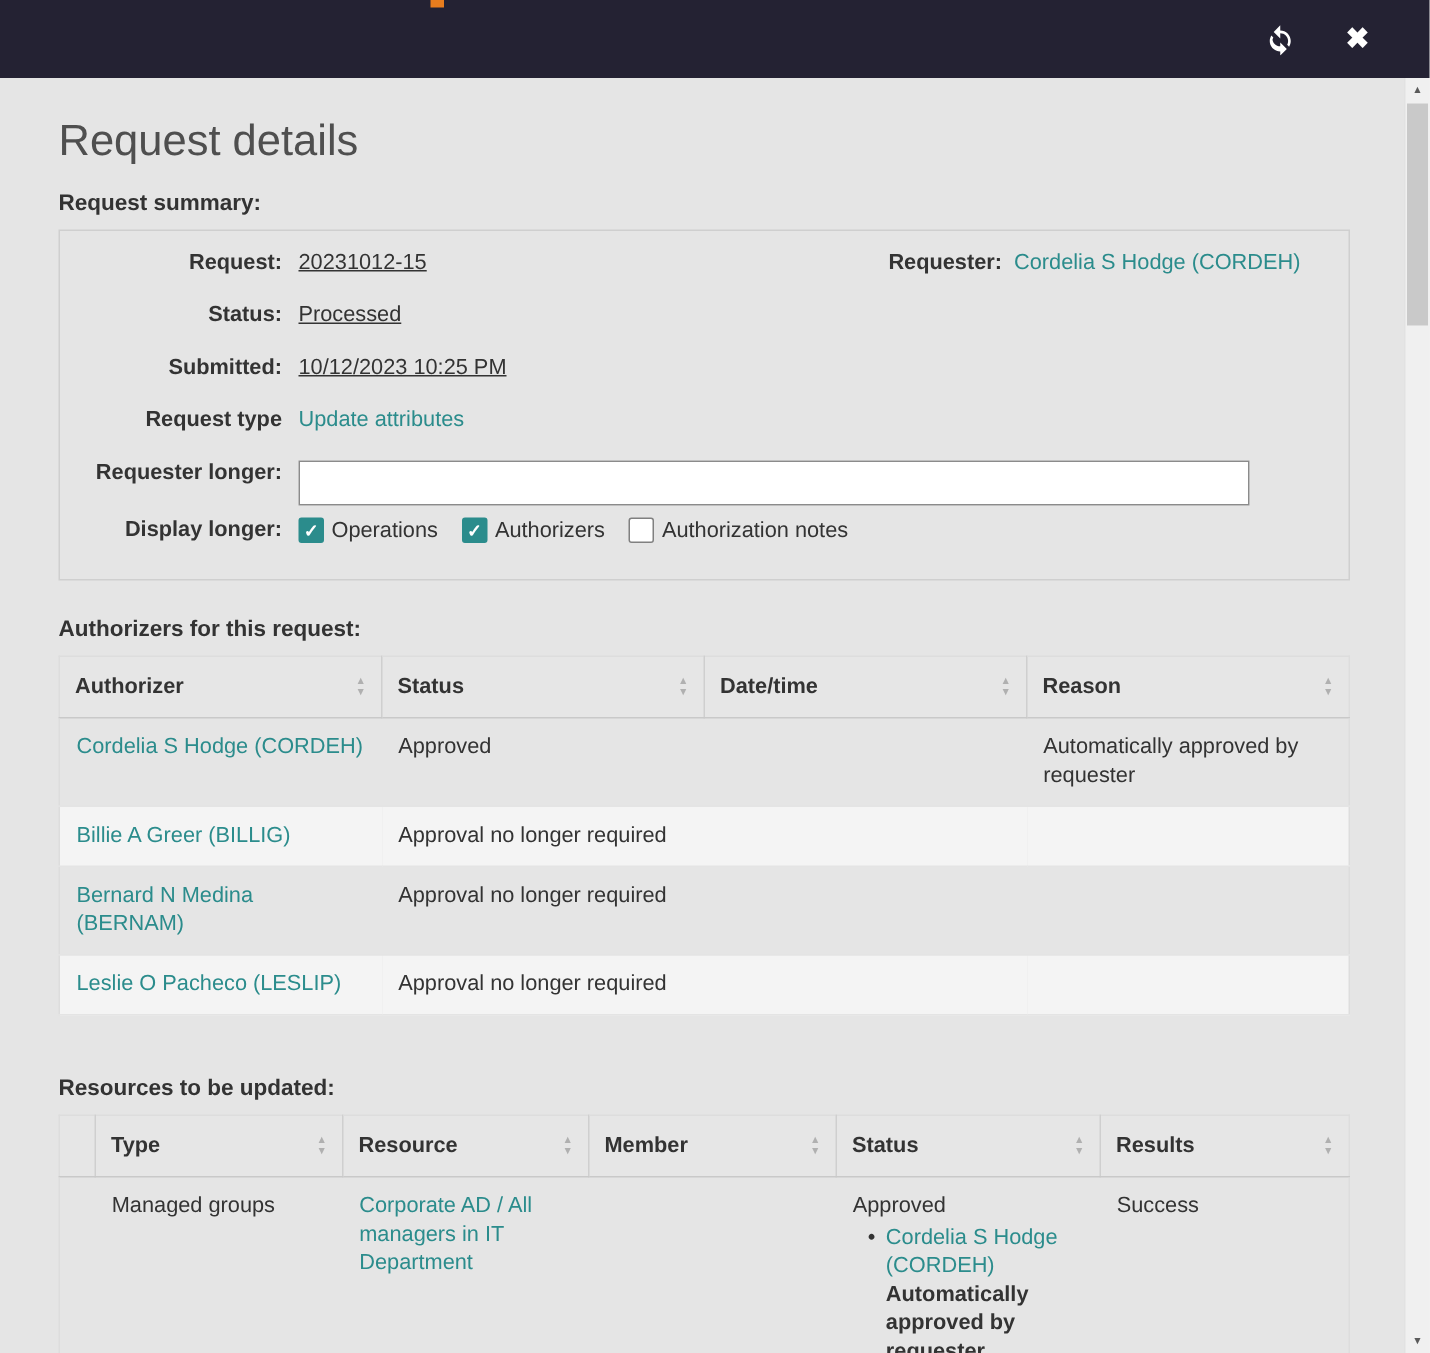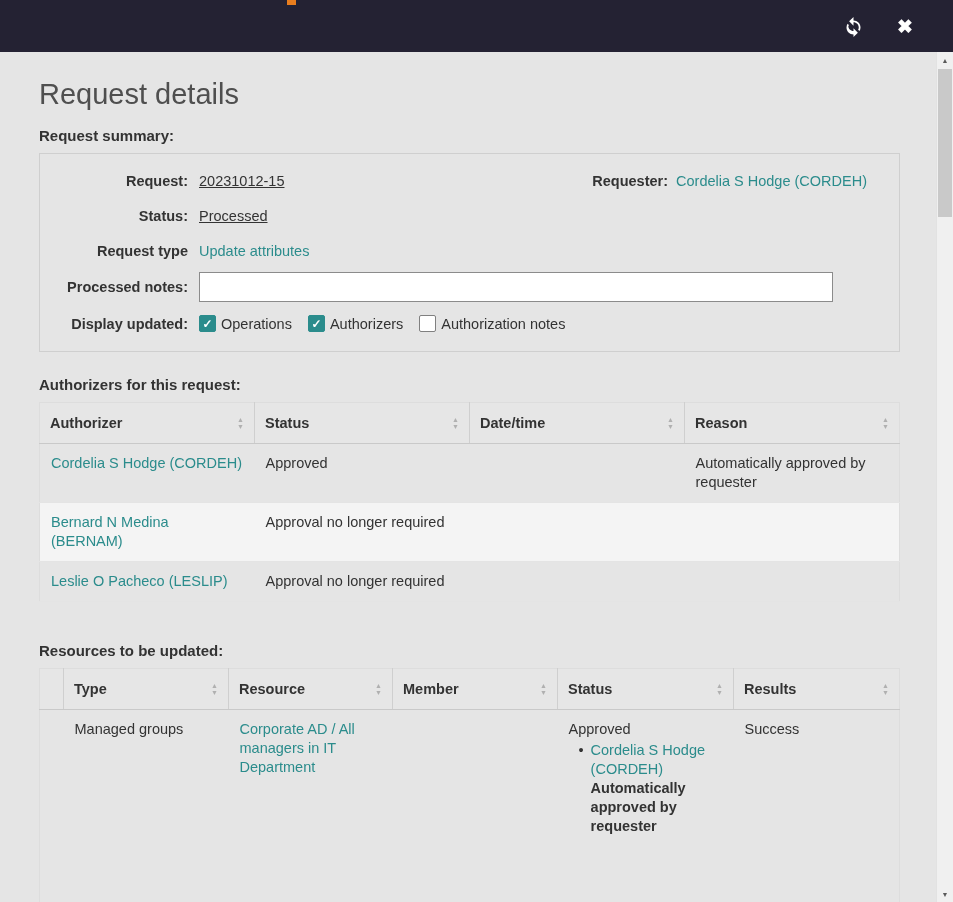--- a/index.html
+++ b/index.html
@@ -62,21 +62,21 @@
     color:#333;
     margin-bottom:9px;
   }
 
   
   .summary-box {
     border:1px solid #cfcfcf;
     padding:9px 0 10px 0;
     margin-bottom:24px;
   }
-  .frow { display:flex; align-items:center; padding:4px 16px; min-height:35px; }
+  .frow { display:flex; align-items:flex-start; padding:4px 16px; min-height:35px; }
   .flabel {
     width:132px; flex-shrink:0;
     text-align:right;
     font-weight:bold;
     color:#333;
     margin-right:11px;
   }
   .fvalue { color:#333;text-decoration:underline; }
   .fleft { display:flex; align-items:center; }
   .fleft .flabel { width:132px; }
@@ -206,33 +206,37 @@
           <span class="flabel-inline">Requester:</span>
           <a class="teal">Cordelia S Hodge (CORDEH)</a>
         </div>
       </div>
 
       <div class="frow">
         <span class="flabel">Status:</span>
         <span class="fvalue">Processed</span>
       </div>
 
+      <div class="frow">
+        <span class="flabel">Submitted:</span>
+        <span class="fvalue">10/12/2023 10:25 PM</span>
+      </div>
 
       <div class="frow">
         <span class="flabel">Request type</span>
         <a class="teal">Update attributes</a>
       </div>
 
       <div class="frow">
-        <span class="flabel">Processed notes:</span>
+        <span class="flabel">Requester longer:</span>
         <input class="notes-input" type="text" value="" style="">
       </div>
 
       <div class="frow">
-        <span class="flabel">Display updated:</span>
+        <span class="flabel">Display longer:</span>
         <div class="cb-group">
 
           <label class="cb">
             <span class="cb-box checked">
               <span class="tick">✓</span>
             </span>
             <span class="cb-label">Operations</span>
           </label>
 
           <label class="cb">
@@ -296,20 +300,26 @@
             </span>
           </th>
         </tr>
       </thead>
       <tbody>
         <tr>
           <td><a class="teal">Cordelia S Hodge (CORDEH)</a></td>
           <td>Approved</td>
           <td></td>
           <td>Automatically approved by requester</td>
+        </tr>
+        <tr>
+          <td><a class="teal">Billie A Greer (BILLIG)</a></td>
+          <td>Approval no longer required</td>
+          <td></td>
+          <td></td>
         </tr>
         <tr>
           <td><a class="teal">Bernard N Medina (BERNAM)</a></td>
           <td>Approval no longer required</td>
           <td></td>
           <td></td>
         </tr>
         <tr>
           <td><a class="teal">Leslie O Pacheco (LESLIP)</a></td>
           <td>Approval no longer required</td>

